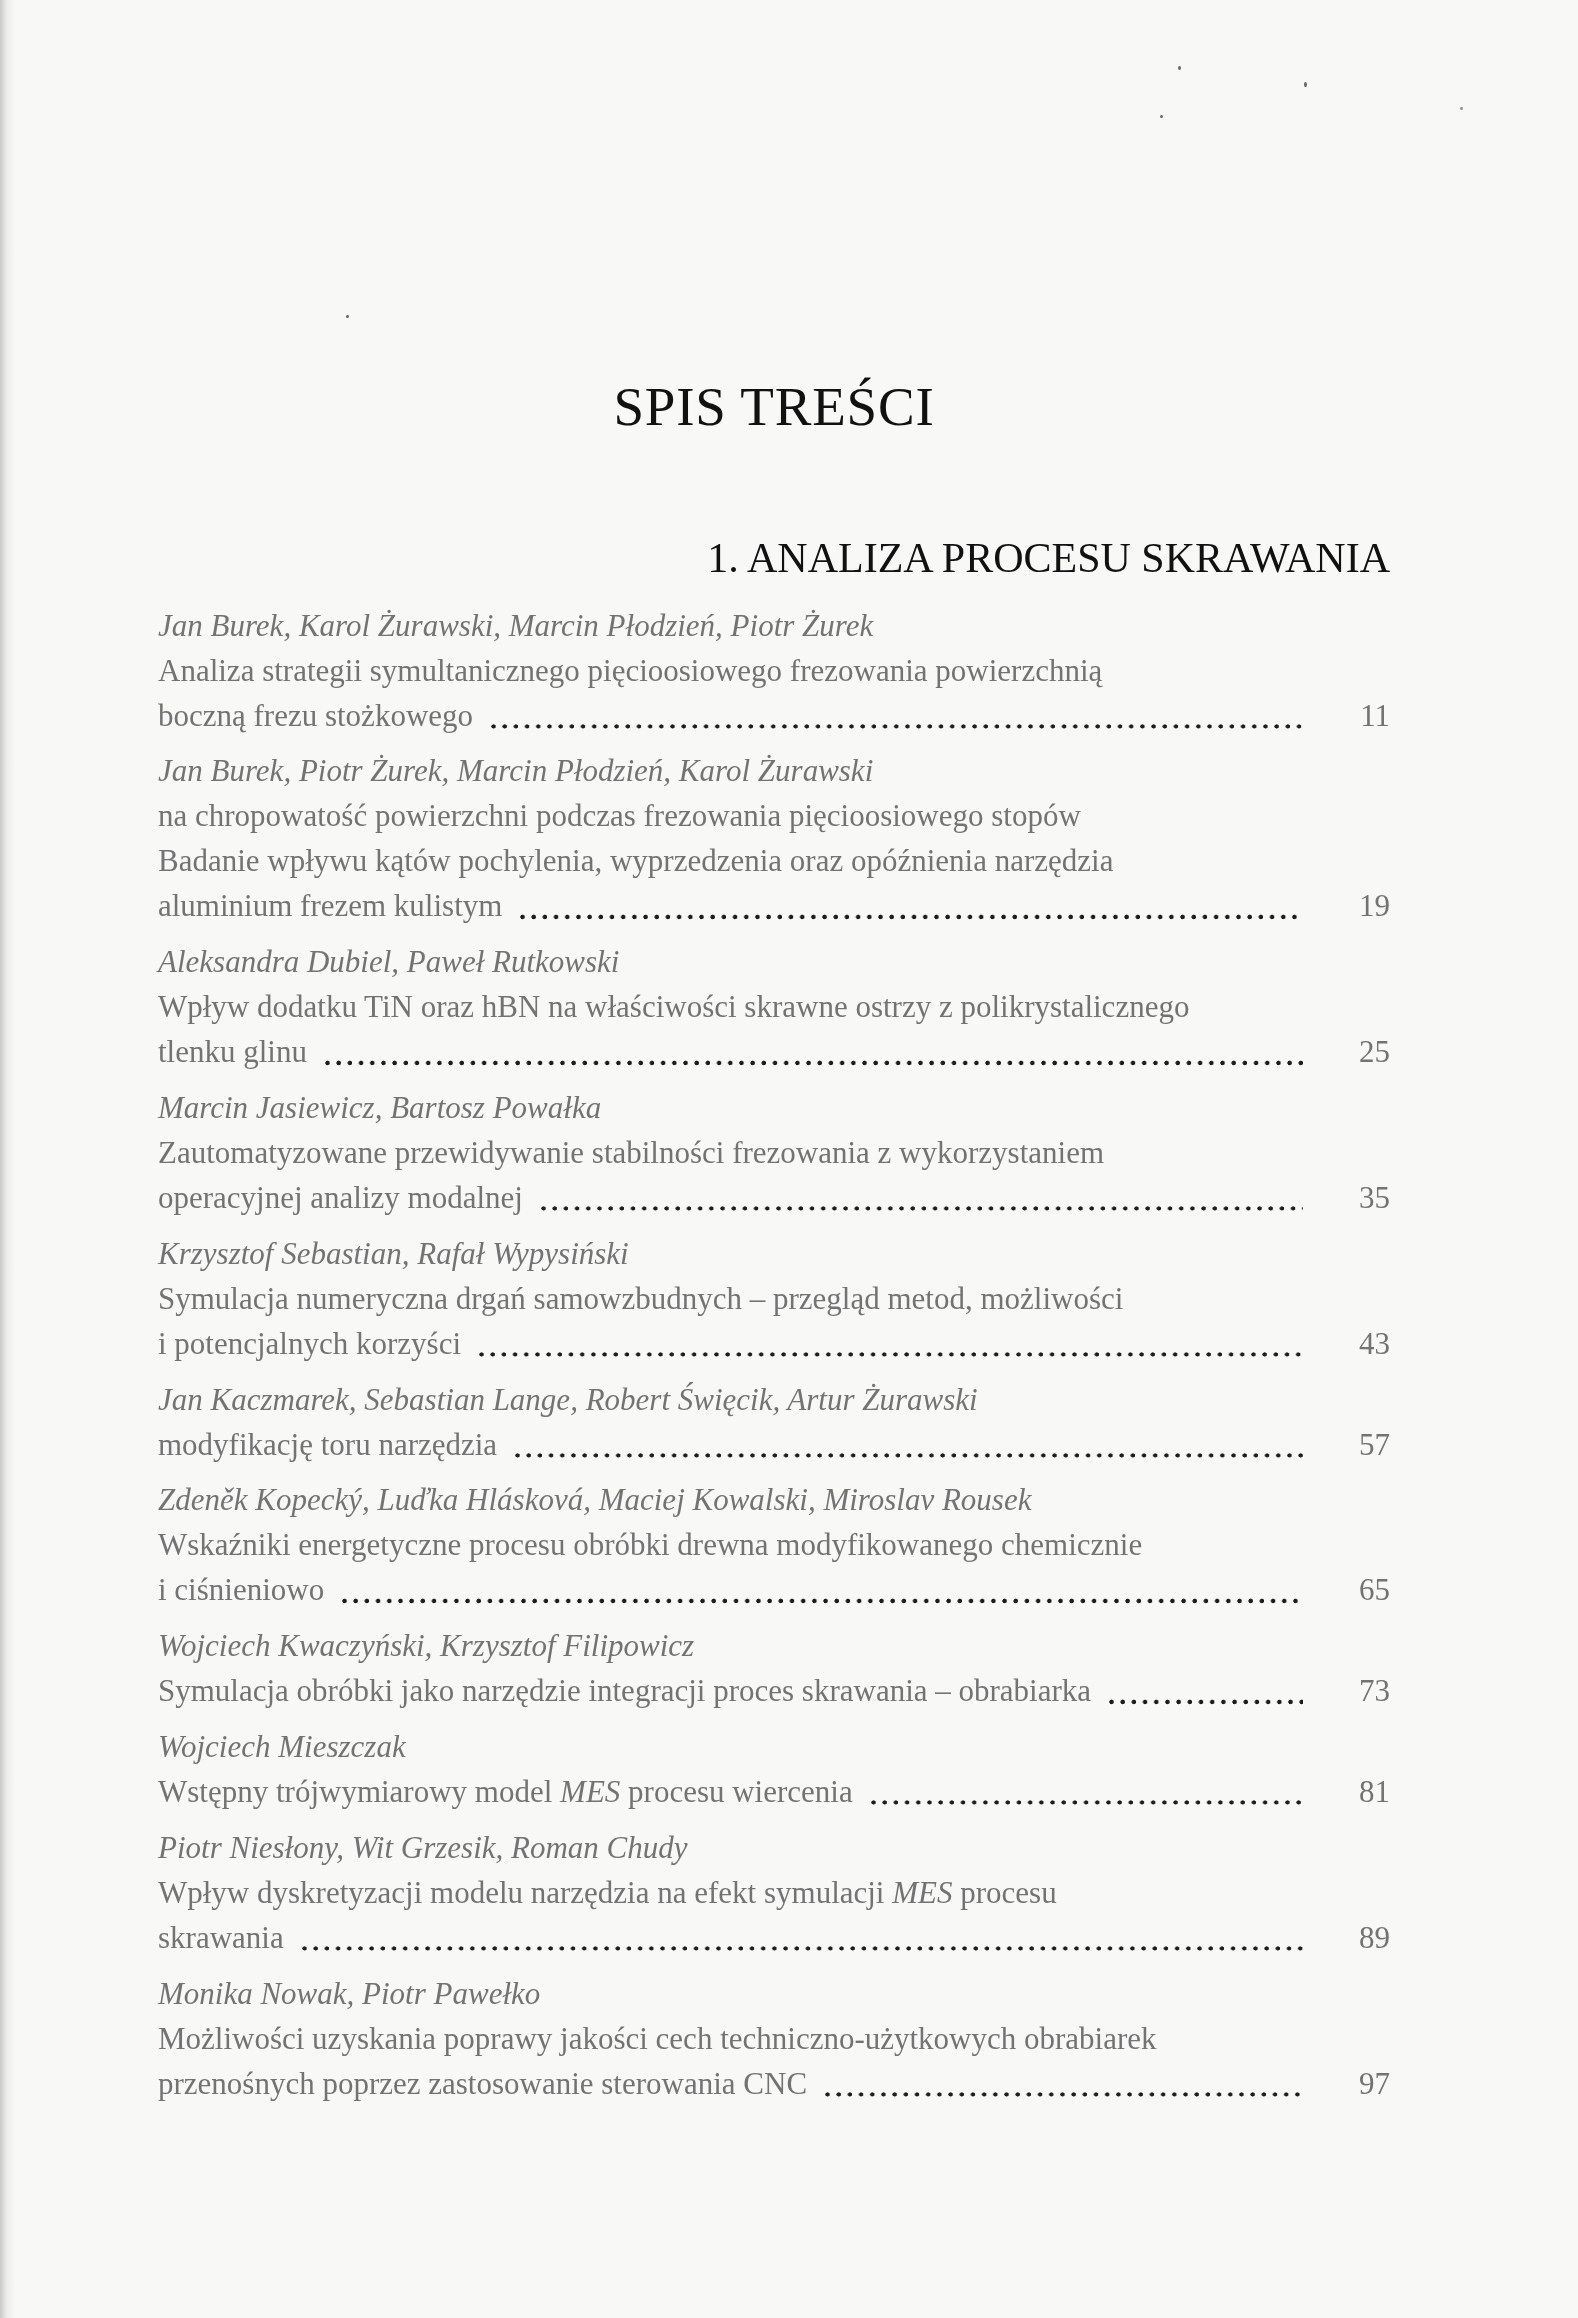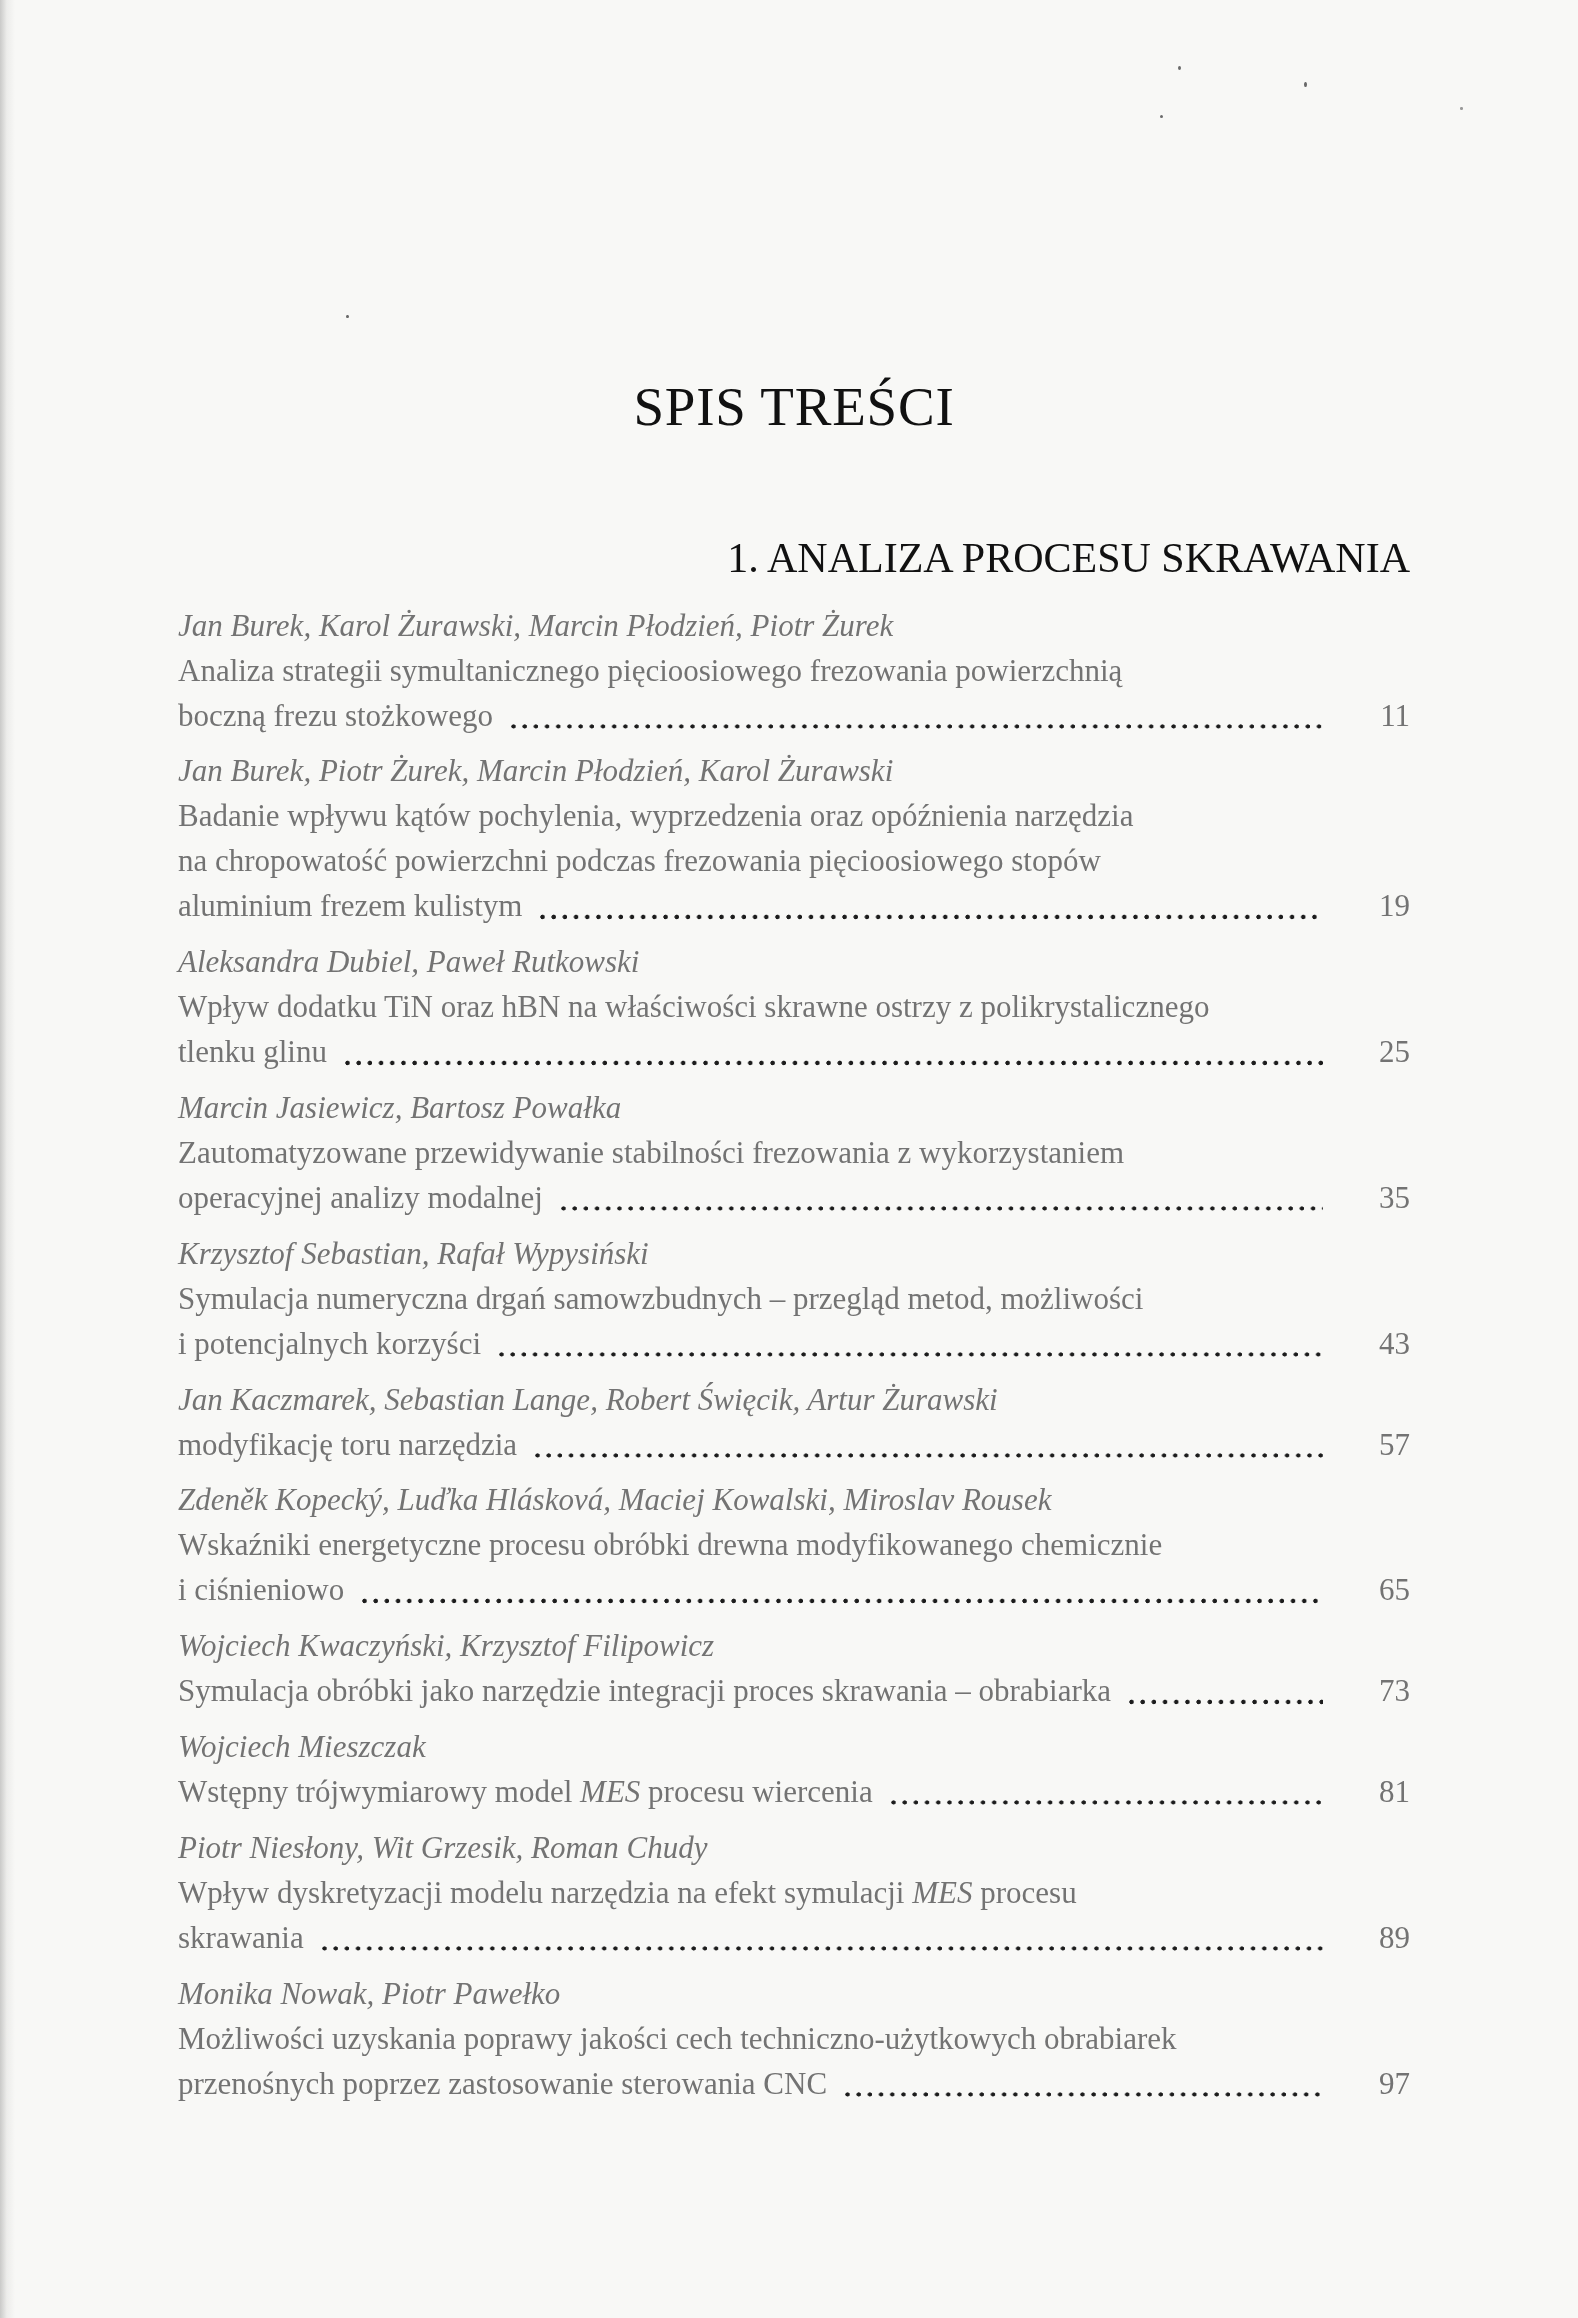--- a/index.html
+++ b/index.html
@@ -7,21 +7,20 @@
   body {
     width: 1578px; height: 2319px;
     font-family: "Liberation Serif", "DejaVu Serif", serif;
   }
   .page {
     position: relative;
     width: 1578px; height: 2319px;
     background: #f8f8f6;
     color: #151515;
     overflow: hidden;
-    padding-left: 20px;
   }
   
   .edge {
     position: absolute; left: 0; top: 0;
     width: 15px; height: 100%;
     background: linear-gradient(90deg, rgba(95,95,95,0.30), rgba(150,150,150,0.12) 45%, rgba(200,200,200,0) 100%);
   }
   .speck { position: absolute; background: #6a6a6a; border-radius: 50%; }
 
   .content {
@@ -96,22 +95,22 @@
           <div class="authors">Jan Burek, Karol Żurawski, Marcin Płodzień, Piotr Żurek</div>
           <div class="title-line">Analiza strategii symultanicznego pięcioosiowego frezowania powierzchnią</div>
           <div class="title-line last">
             <span class="title-text">boczną frezu stożkowego</span>
             <span class="leader"></span>
             <span class="pagenum">11</span>
           </div>
         </div>
         <div class="entry">
           <div class="authors">Jan Burek, Piotr Żurek, Marcin Płodzień, Karol Żurawski</div>
+          <div class="title-line">na chropowatość powierzchni podczas frezowania pięcioosiowego stopów</div>
           <div class="title-line">Badanie wpływu kątów pochylenia, wyprzedzenia oraz opóźnienia narzędzia</div>
-          <div class="title-line">na chropowatość powierzchni podczas frezowania pięcioosiowego stopów</div>
           <div class="title-line last">
             <span class="title-text">aluminium frezem kulistym</span>
             <span class="leader"></span>
             <span class="pagenum">19</span>
           </div>
         </div>
         <div class="entry">
           <div class="authors">Aleksandra Dubiel, Paweł Rutkowski</div>
           <div class="title-line">Wpływ dodatku TiN oraz hBN na właściwości skrawne ostrzy z polikrystalicznego</div>
           <div class="title-line last">

